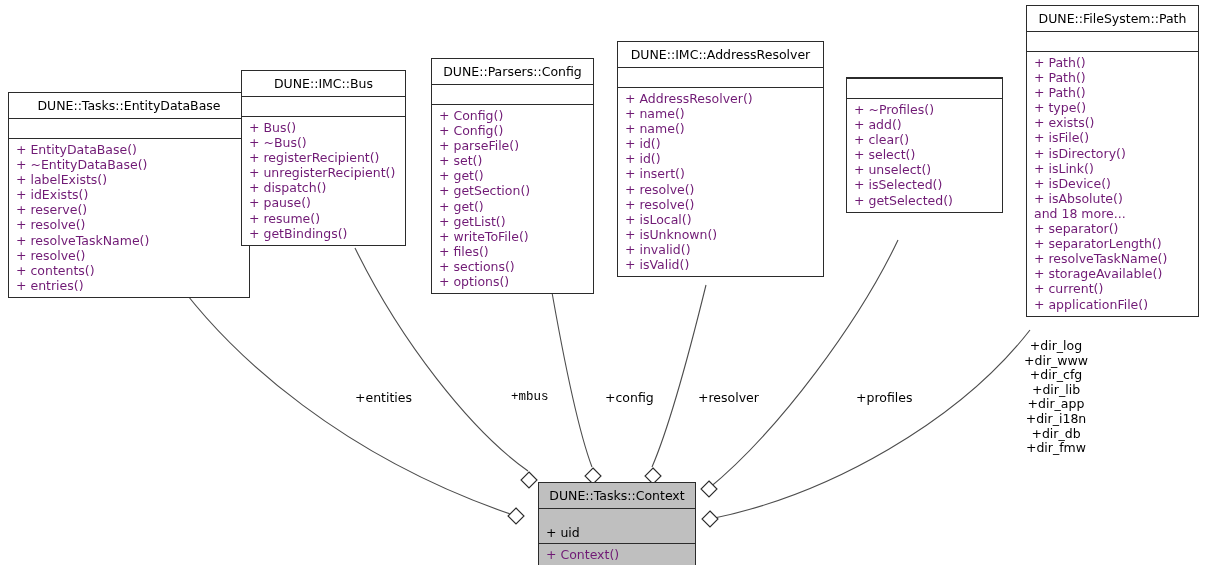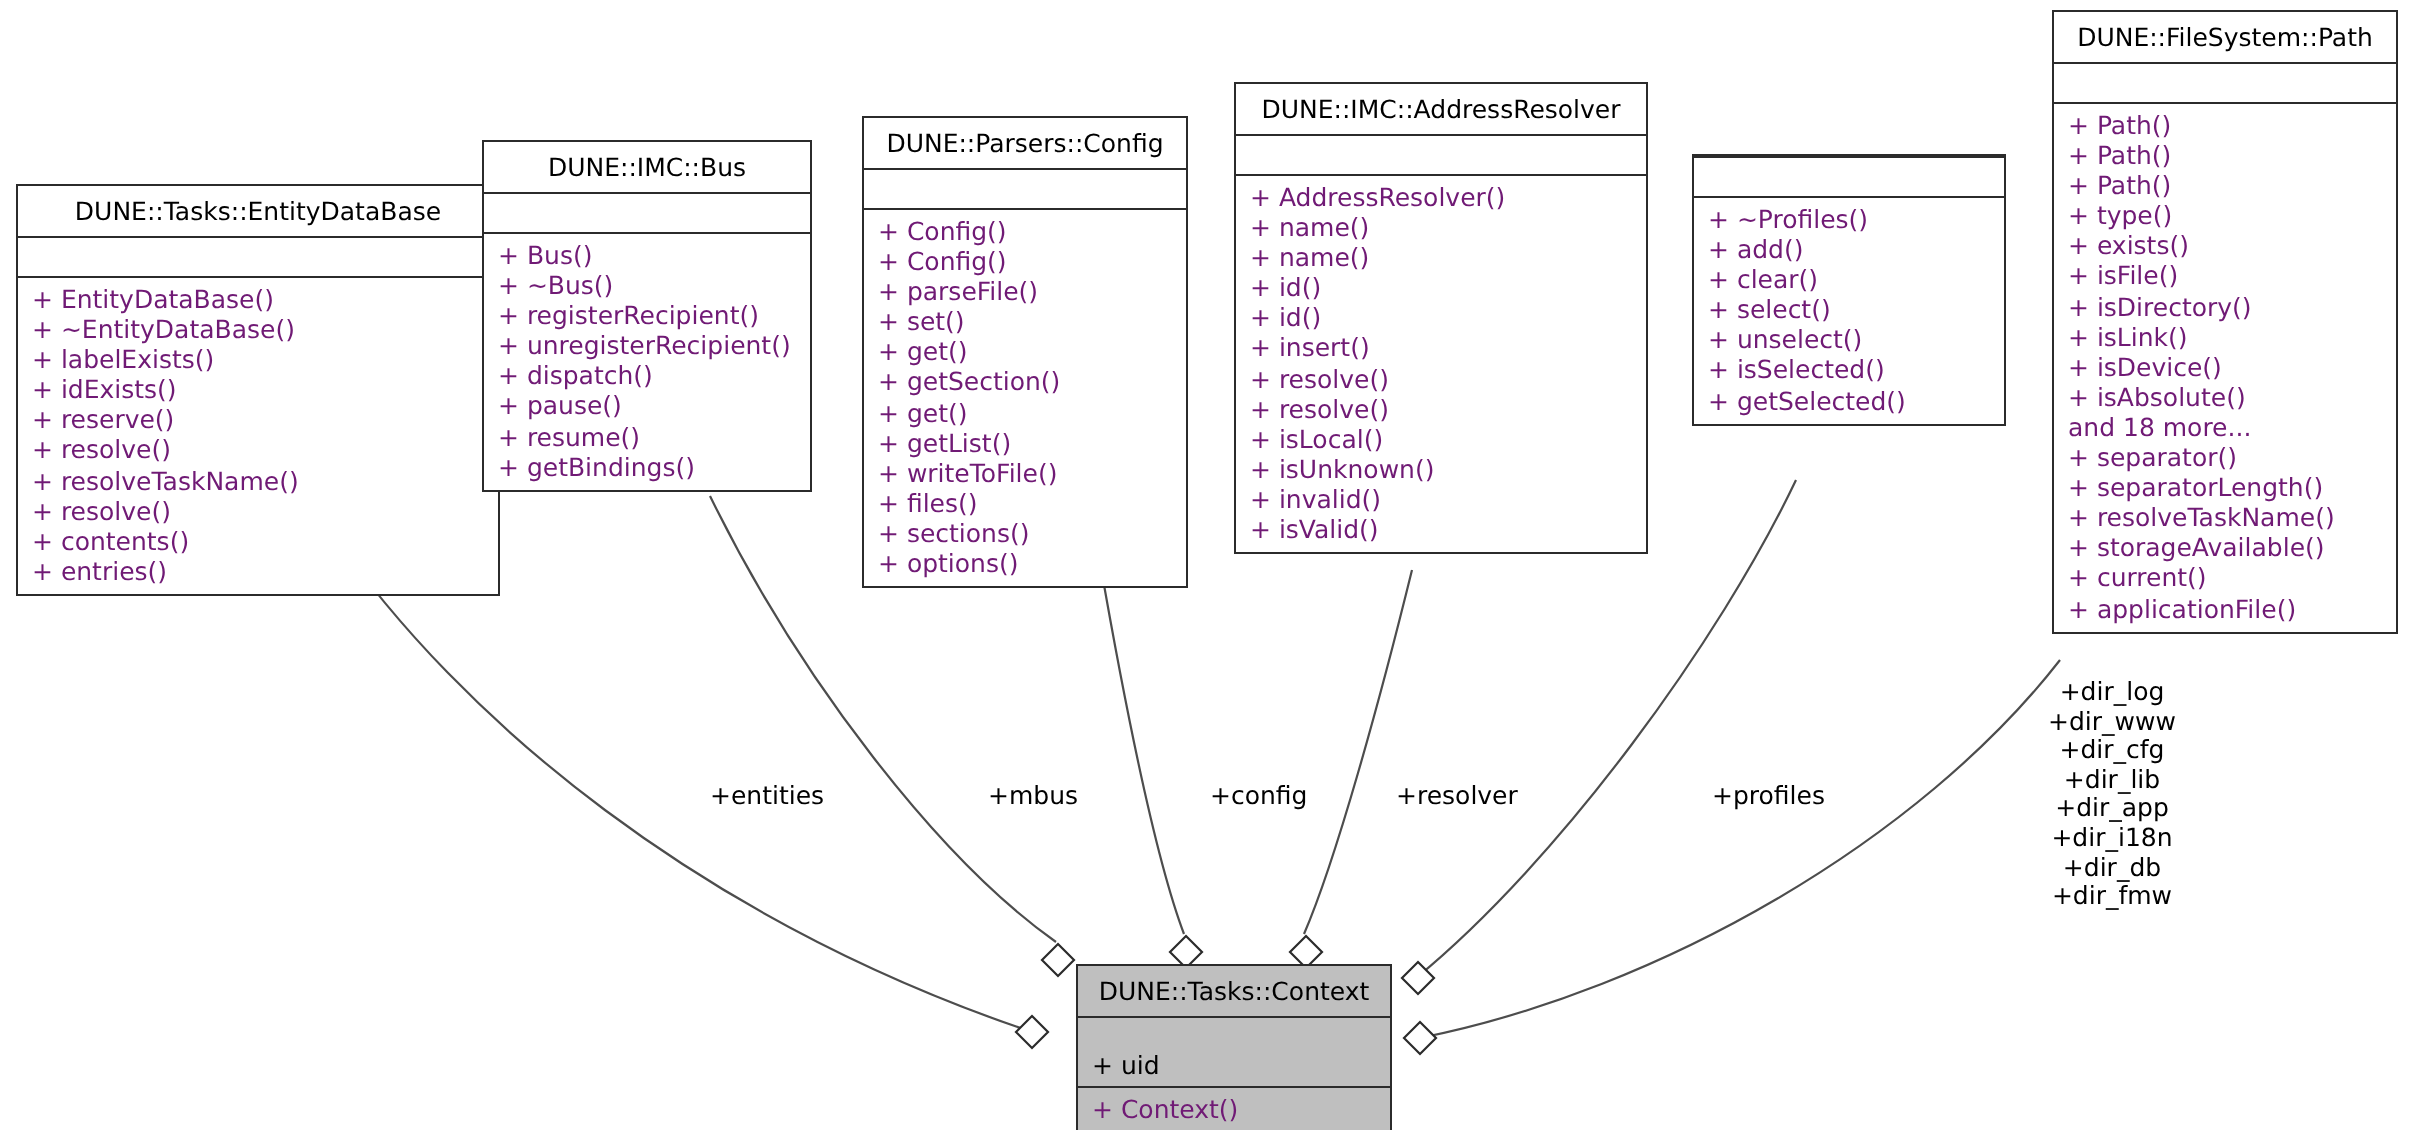--- a/index.html
+++ b/index.html
@@ -220,21 +220,21 @@
     <div class="cls-attrs">
         <div class="member">+ uid</div>
       </div>
     <div class="cls-ops">
         <div class="member">+ Context()</div>
       </div>
   </div>
 
   <div class="edge-label" style="left:355px; top:390px;">+entities</div>
 
-  <div class="edge-label" style="left:494px; top:390px;">+mbus</div>
+  <div class="edge-label" style="left:511px; top:390px;font-family:Liberation Mono, monospace;">+mbus</div>
 
   <div class="edge-label" style="left:605px; top:390px;">+config</div>
 
   <div class="edge-label" style="left:698px; top:390px;">+resolver</div>
 
   <div class="edge-label" style="left:856px; top:390px;">+profiles</div>
 
   <div class="edge-label multi" style="left:1018px; top:339px; width:76px;">
       <div class="member">+dir_log</div>
       <div class="member">+dir_www</div>

